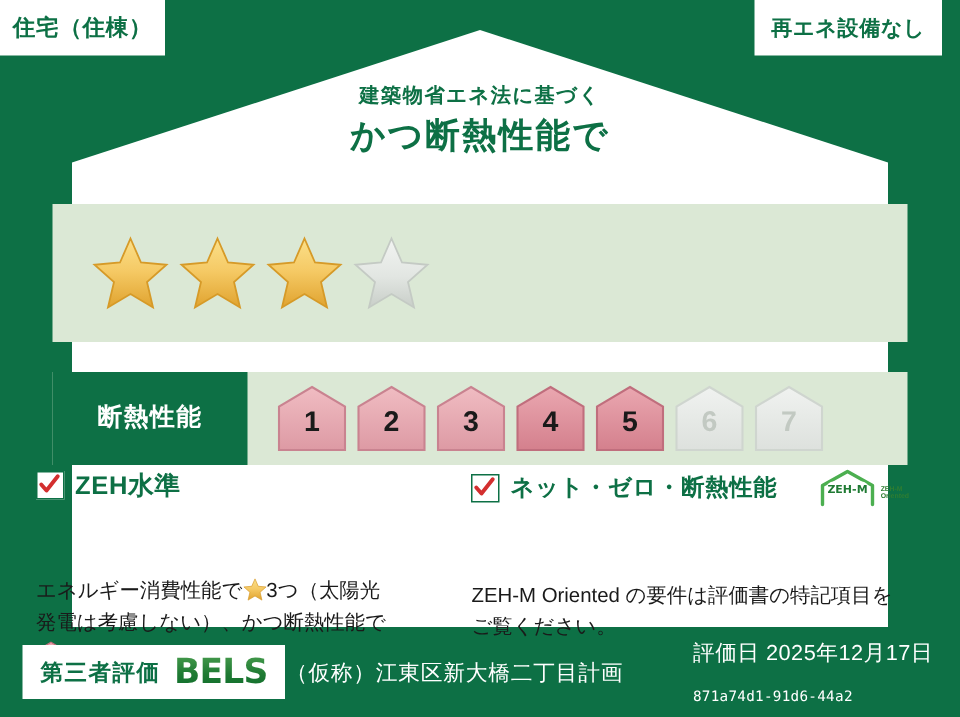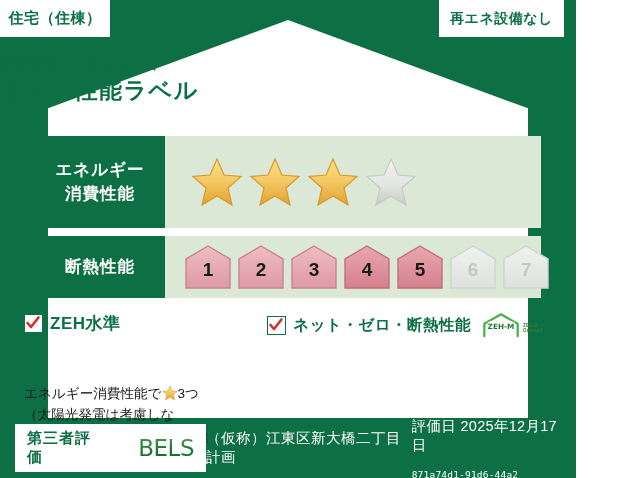--- a/index.html
+++ b/index.html
@@ -5,21 +5,21 @@
 <style>
   html,body{margin:0;padding:0;}
   body{
     width:640px;height:478px;
     font-family:"Liberation Sans","DejaVu Sans",sans-serif;
     background:#ffffff;
     -webkit-font-smoothing:antialiased;
   }
   #label-root{
     position:relative;
-    width:576px;height:478px;
+    width:640px;height:478px;
     background:#0d7045;
     overflow:hidden;
   }
 
   
   .house-body{
     position:absolute;
     left:48px; top:20px; right:48px; bottom:60px;
     background:#ffffff;
     clip-path:polygon(0% 22.2%, 50% 0%, 100% 22.2%, 100% 100%, 0% 100%);
@@ -37,39 +37,40 @@
     display:flex;align-items:center;justify-content:center;
     height:37px;
     box-sizing:border-box;
   }
   .tag-left{ left:0; width:110px; }
   .tag-right{ right:12px; width:125px; font-size:14px;}
 
   
   .title-wrap{
     position:absolute;left:0;right:0;top:56px;
+    text-align:center;
   }
   .title-sub{
     color:#0d7045;font-weight:bold;font-size:13.5px;
     letter-spacing:1px;line-height:1.2;
   }
   .title-main{
     color:#0d7045;font-weight:bold;font-size:23px;
     letter-spacing:1.5px;line-height:1.35;margin-top:3px;
   }
 
   
   .panel{
     position:absolute;
     display:flex;
     background:#dbe8d5;
     box-sizing:border-box;
   }
   .panel-energy{ left:35px; right:35px; top:136px; height:92px; }
-  .panel-insul { left:35px; right:35px; top:236px; height:62px; }
+  .panel-insul { left:35px; right:35px; top:248px; height:62px; }
 
   .panel-label{
     background:#0d7045;
     color:#ffffff;
     font-weight:bold;
     display:flex;flex-direction:column;
     align-items:center;justify-content:center;
     flex:0 0 130px;
     line-height:1.45;
     letter-spacing:1px;
@@ -139,43 +140,43 @@
   }
   .inline-star{ display:inline-block;vertical-align:-3px;width:16px;height:16px;}
   .inline-house{ display:inline-block;vertical-align:-4px;width:20px;height:18px;position:relative;}
   .inline-house svg{position:absolute;left:0;top:0;}
   .inline-house b{
     position:absolute;left:0;right:0;bottom:0px;text-align:center;
     font-size:10px;font-weight:bold;color:#1a1a1a;line-height:1;
   }
 
   
-  .zehm-logo{ display:inline-flex;align-items:flex-end;gap:2px;vertical-align:-6px;margin-left:3px;}
+  .zehm-logo{ display:inline-flex;align-items:flex-end;gap:2px;vertical-align:-6px;margin-left:20px;}
   .zehm-mark{width:40px;height:26px;}
   .zehm-cap{
     font-size:4.6px;color:#2e7d32;font-weight:bold;line-height:1.25;
     padding-bottom:4px;white-space:nowrap;
   }
 
   
   .bottom-bar{
     position:absolute;left:0;right:0;bottom:0;height:60px;
     display:flex;align-items:center;
   }
   .bels-box{
     background:#ffffff;
     margin-left:15px;
     padding:5px 12px 5px 12px;
     display:flex;align-items:center;gap:9px;
   }
   .bels-jp{ color:#0d7045;font-weight:bold;font-size:15px;letter-spacing:1px;}
-  .bels-en{ font-weight:normal;font-size:23px;letter-spacing:-.5px;
+  .bels-en{ font-weight:bold;font-size:23px;letter-spacing:-.5px;
      background:linear-gradient(180deg,#4a9e4f 0%,#1f7a33 55%,#0d6b2a 100%);
      -webkit-background-clip:text;background-clip:text;color:transparent;
-     font-family:"DejaVu Sans",sans-serif;margin-left:38px;}
+     font-family:"DejaVu Sans",sans-serif;}
   .bldg-name{
     color:#ffffff;font-size:14.5px;letter-spacing:.5px;
   }
   .date-block{
     margin-left:auto;margin-right:18px;color:#ffffff;
   }
   .date-line{ font-size:14.5px;letter-spacing:.3px;}
   .ref-line{ font-size:9.5px;letter-spacing:.2px;margin-top:14px;font-family:"DejaVu Sans Mono",monospace;}
 </style>
 </head>
@@ -187,28 +188,24 @@
 
   <div class="corner-tag tag-left">
     <span>住宅（住棟）</span>
   </div>
   <div class="corner-tag tag-right">
     <span>再エネ設備なし</span>
   </div>
 
   <div class="title-wrap">
     <div class="title-sub">建築物省エネ法に基づく</div>
-    <div class="title-main">省エネ性能ラベル</div>
+    <div class="title-main">かつ断熱性能で</div>
   </div>
 
   <div class="panel panel-energy">
-    <div class="panel-label">
-      <span>エネルギー</span>
-      <span>消費性能</span>
-    </div>
     <div class="panel-value">
       <svg class="star" viewBox="0 0 52 50">
         <defs>
             <linearGradient id="gGold" x1="0" y1="0" x2="0" y2="1">
           <stop offset="0%" stop-color="#fbe08a"></stop>
               <stop offset="48%" stop-color="#f5c964"></stop>
           <stop offset="100%" stop-color="#e0a32f"></stop>
             </linearGradient>
           </defs>
         <polygon points="26,2 33,18 50,19.5 37,31 41,48 26,39 11,48 15,31 2,19.5 19,18" fill="url(#gGold)" stroke="#d69a28" stroke-width="1.2"></polygon>
@@ -344,20 +341,21 @@
             <path d="M5 36 L5 17 L30 3 L55 17 L55 36" fill="none" stroke="#4caf50" stroke-width="3.4" stroke-linecap="round" stroke-linejoin="round"></path>
             <rect x="9" y="13" width="42" height="15" rx="7" fill="#ffffff"></rect>
             <text x="30" y="24.5" text-anchor="middle" font-size="11" font-weight="bold" fill="#1f7a33" font-family="DejaVu Sans, sans-serif">ZEH-M</text>
           </svg>
           <span class="zehm-cap">
             <span>ZEH-M</span><br>
             <span>Oriented</span>
           </span>
         </span>
       </div>
+      <div class="crit-body">ZEH-M Oriented の要件は評価書の特記項目をご覧ください。</div>
     </div>
 
   </div>
 
   <div class="bottom-bar">
     <div class="bels-box">
       <span class="bels-jp">第三者評価</span>
       <span class="bels-en">BELS</span>
     </div>
     <div class="bldg-name">（仮称）江東区新大橋二丁目計画</div>

